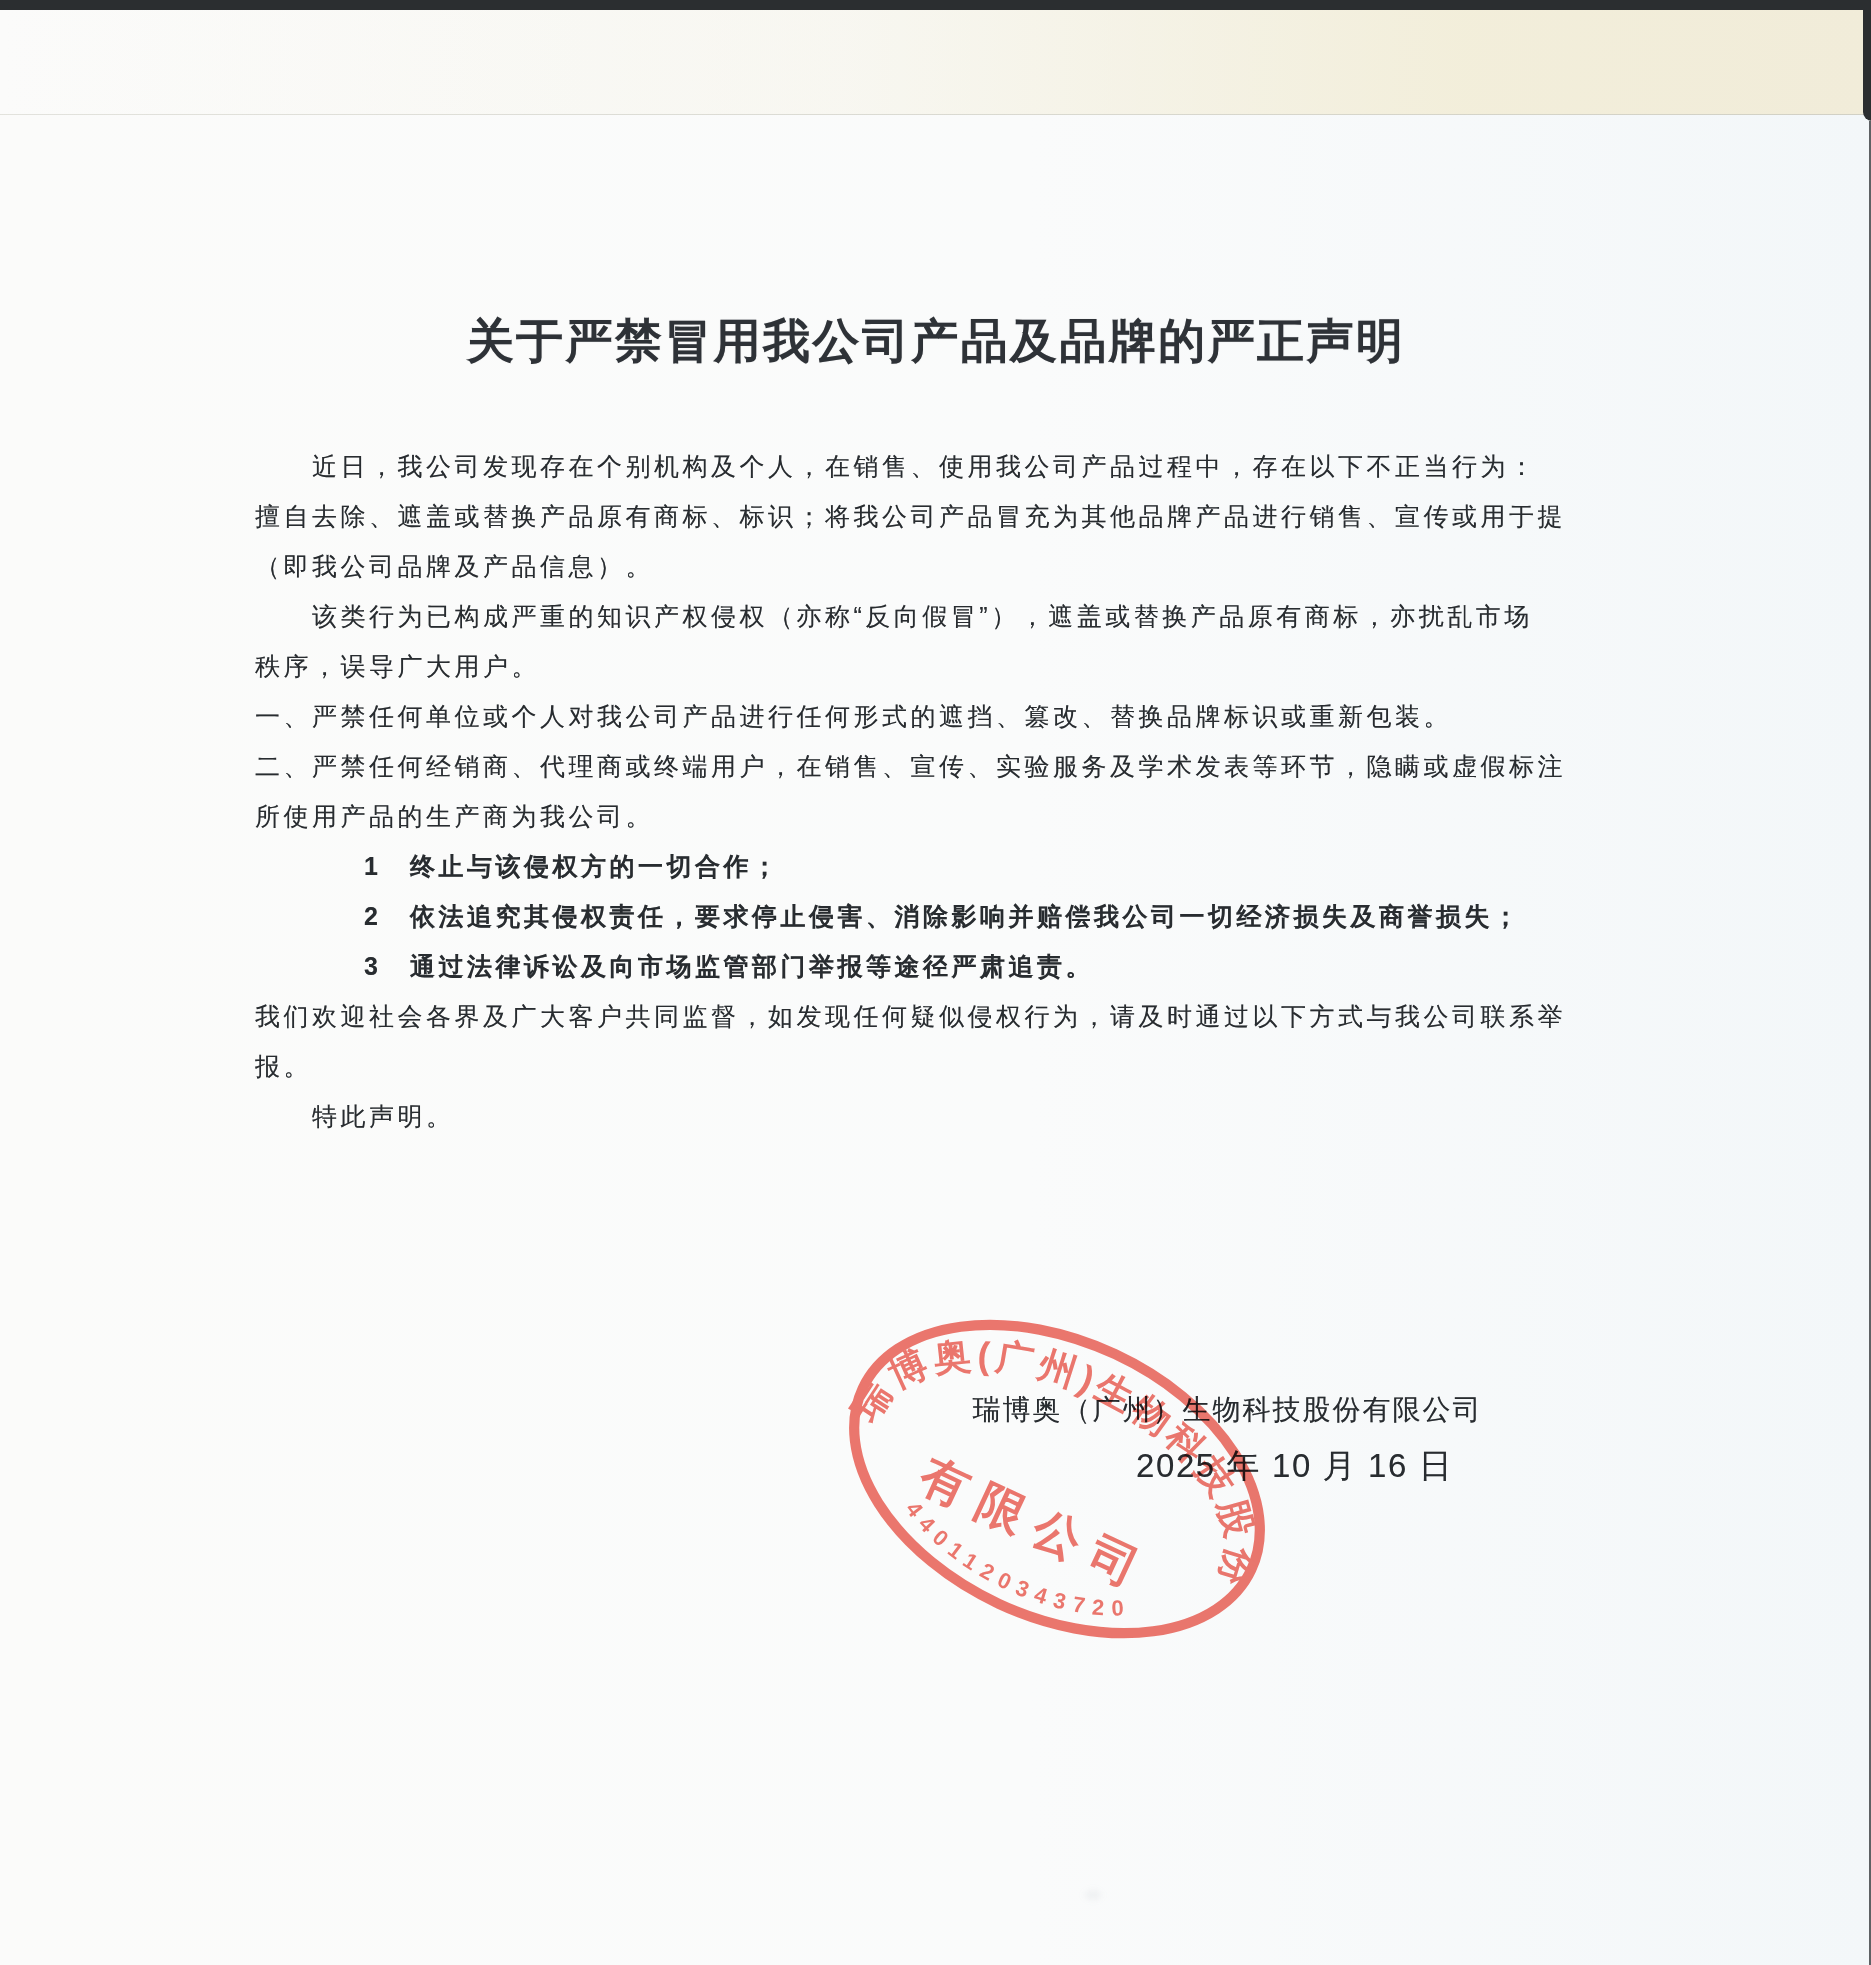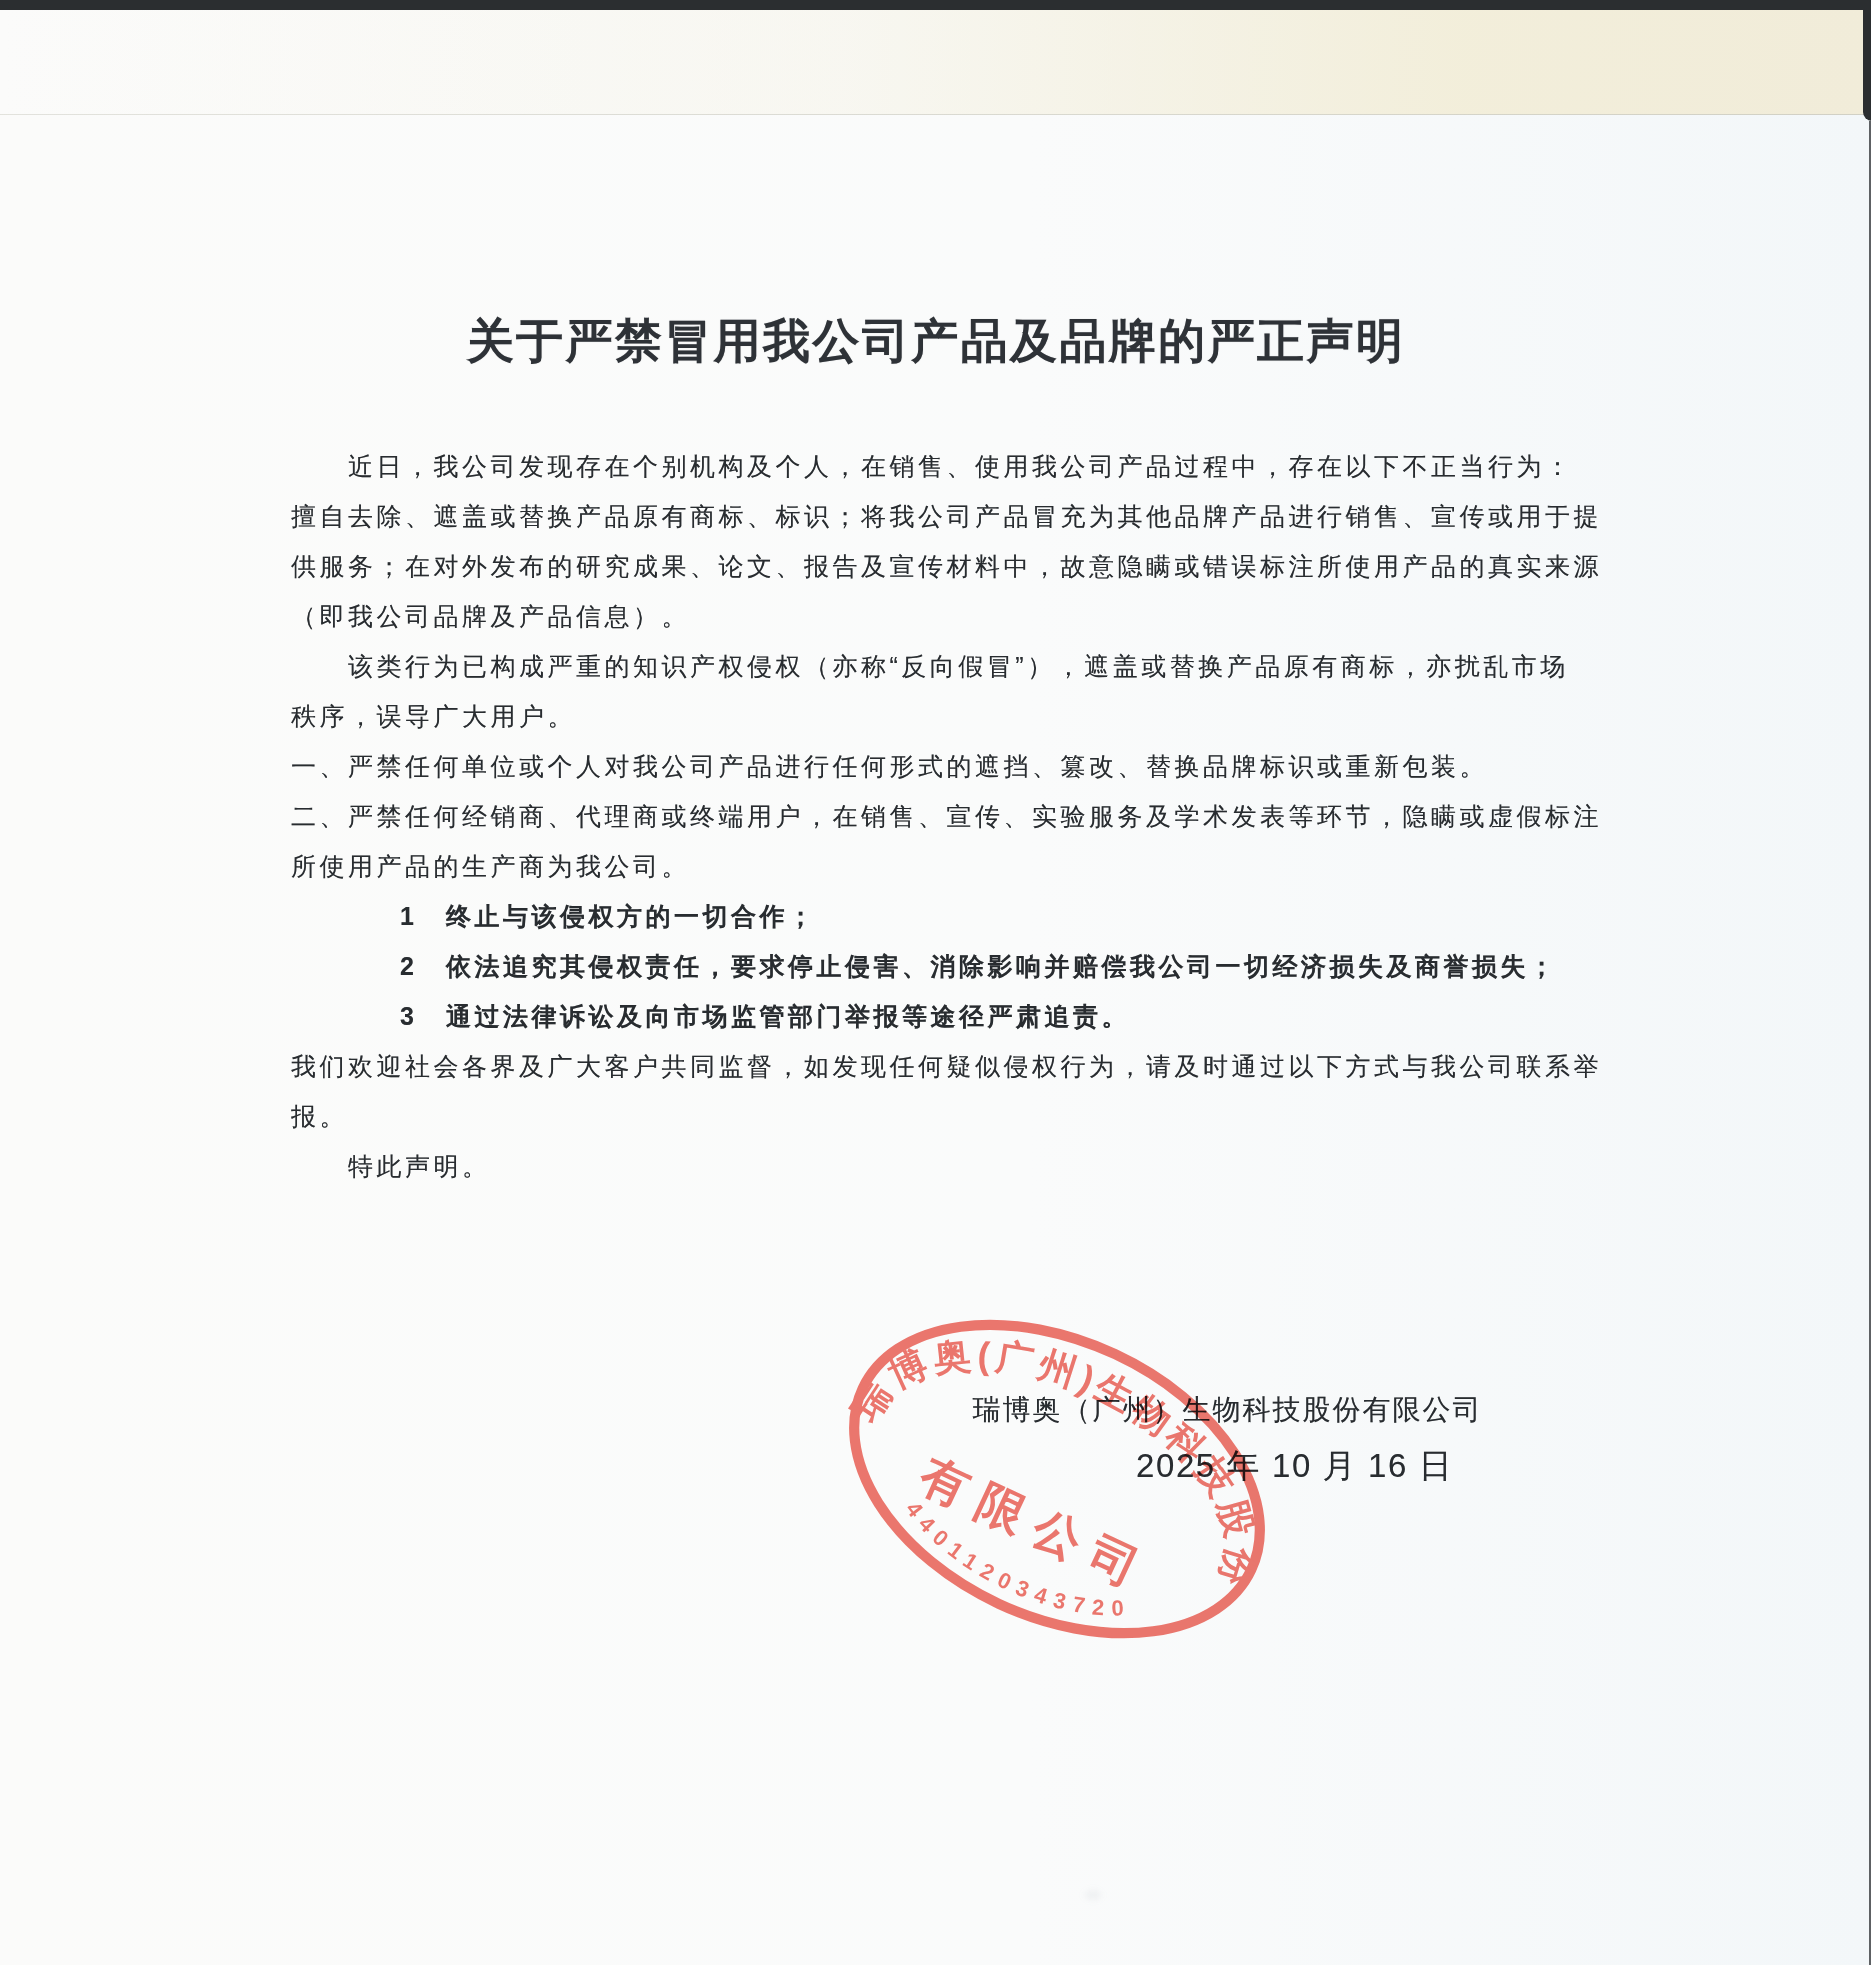--- a/index.html
+++ b/index.html
@@ -45,21 +45,21 @@
     font-size: 47px; font-weight: 600; letter-spacing: 2.4px;
     color: #2e3237;
     text-shadow: 0 0 0.8px rgba(46,50,55,0.35);
     white-space: nowrap;
   }
   .doc-body {
     position: absolute; left: 255px; top: 441px; width: 1364px;
     font-size: 25px; color: #282c30; letter-spacing: 3.5px;
     text-shadow: 0 0 0.4px rgba(40,44,48,0.4);
   }
-  .line { height: 50px; line-height: 50px; white-space: nowrap; margin-left: 36px; }
+  .line { height: 50px; line-height: 50px; white-space: nowrap; }
   .indent-para { padding-left: 57px; }
   .indent-list { padding-left: 109px; font-weight: bold; }
 
   .sig-company {
     position: absolute; left: 972px; top: 1391px; width: 511px;
     text-align: center; font-size: 28px; letter-spacing: 2px; color: #282c30;
     text-shadow: 0 0 0.4px rgba(40,44,48,0.4); white-space: nowrap;
   }
   .sig-date {
     position: absolute; left: 1136px; top: 1444px; width: 314px;
@@ -84,21 +84,20 @@
   <div class="scan-bar-right"></div>
   <div class="scan-line-right"></div>
 
   <div class="smudge smudge-3"></div>
 
   <div class="doc-title">关于严禁冒用我公司产品及品牌的严正声明</div>
 
   <div class="doc-body">
     <div class="line indent-para">近日，我公司发现存在个别机构及个人，在销售、使用我公司产品过程中，存在以下不正当行为：</div>
     <div class="line">擅自去除、遮盖或替换产品原有商标、标识；将我公司产品冒充为其他品牌产品进行销售、宣传或用于提</div>
-    <div class="line">供服务；在对外发布的研究成果、论文、报告及宣传材料中，故意隐瞒或错误标注所使用产品的真实来源</div>
     <div class="line">（即我公司品牌及产品信息）。</div>
     <div class="line indent-para">该类行为已构成严重的知识产权侵权（亦称“反向假冒”），遮盖或替换产品原有商标，亦扰乱市场</div>
     <div class="line">秩序，误导广大用户。</div>
     <div class="line">一、严禁任何单位或个人对我公司产品进行任何形式的遮挡、篡改、替换品牌标识或重新包装。</div>
     <div class="line">二、严禁任何经销商、代理商或终端用户，在销售、宣传、实验服务及学术发表等环节，隐瞒或虚假标注</div>
     <div class="line">所使用产品的生产商为我公司。</div>
     <div class="line indent-list">1　终止与该侵权方的一切合作；</div>
     <div class="line indent-list">2　依法追究其侵权责任，要求停止侵害、消除影响并赔偿我公司一切经济损失及商誉损失；</div>
     <div class="line indent-list">3　通过法律诉讼及向市场监管部门举报等途径严肃追责。</div>
     <div class="line">我们欢迎社会各界及广大客户共同监督，如发现任何疑似侵权行为，请及时通过以下方式与我公司联系举</div>

